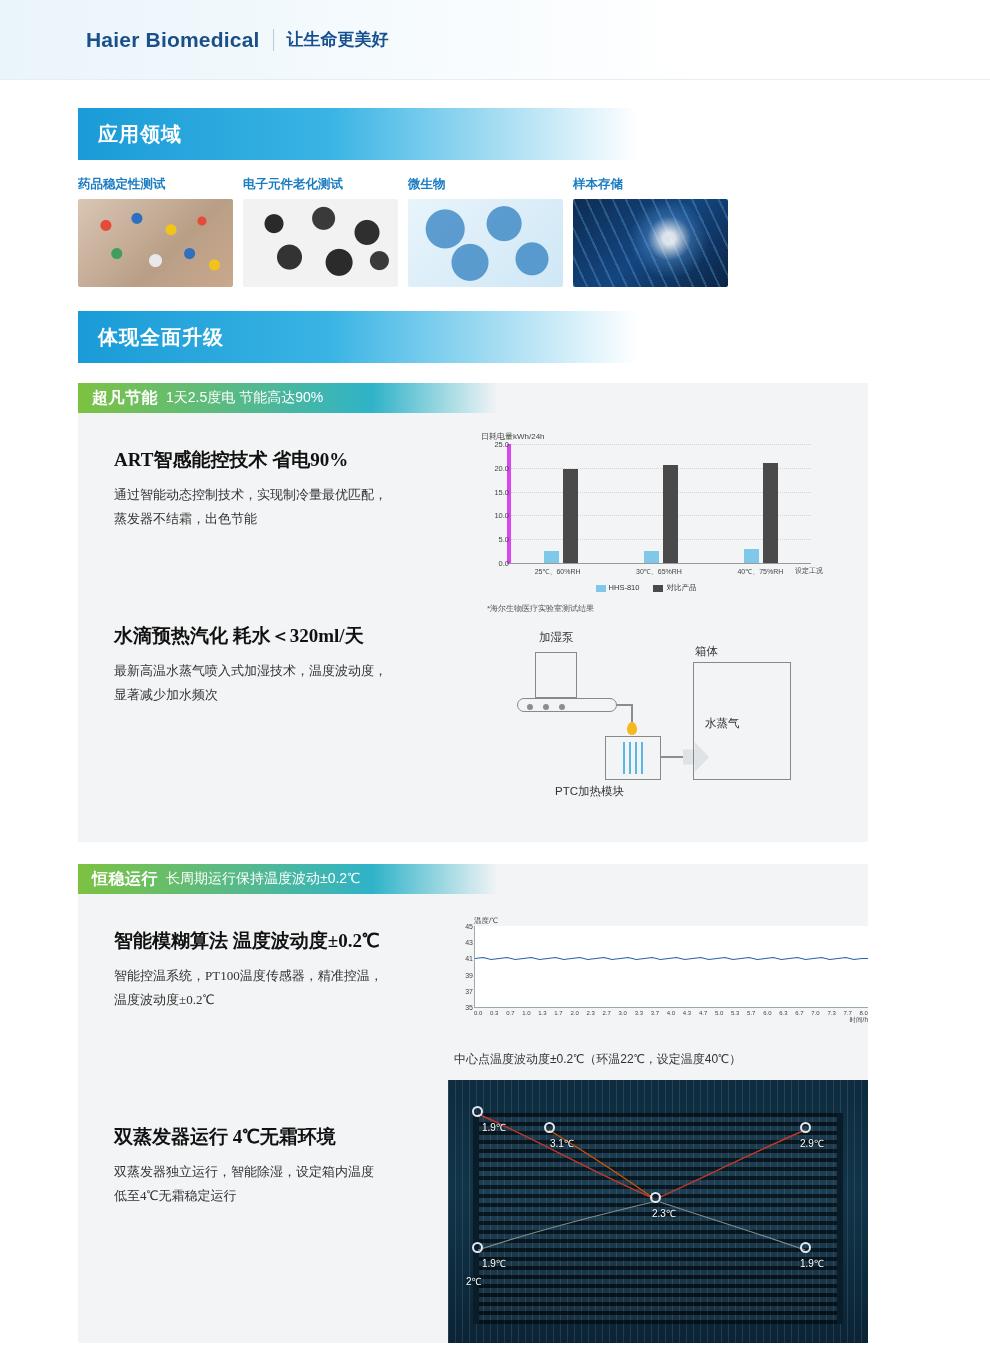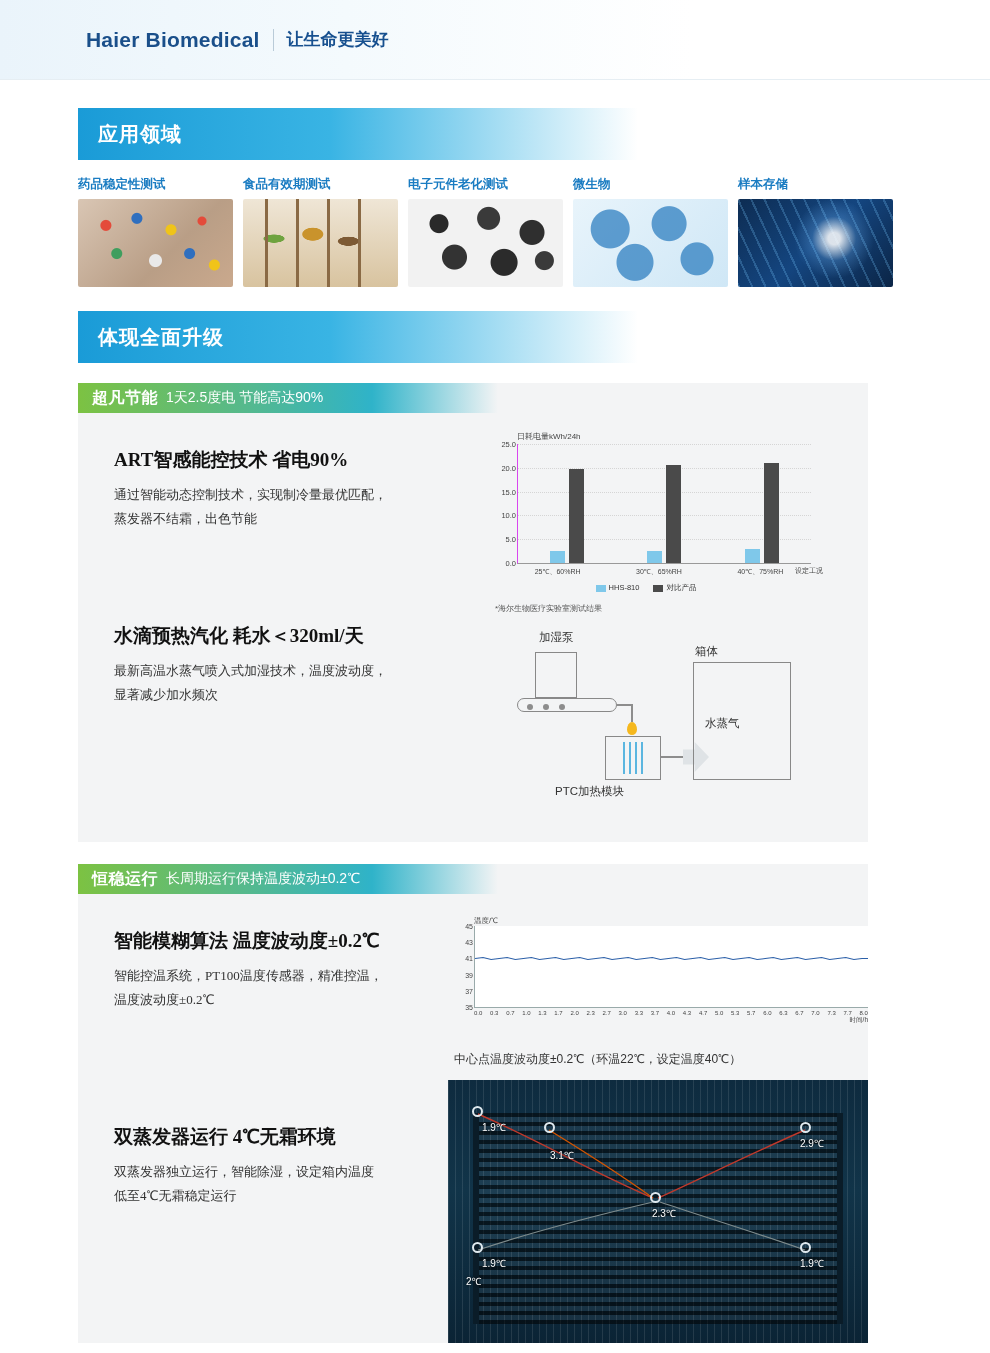--- a/index.html
+++ b/index.html
@@ -135,36 +135,36 @@
   .feature-h {
     font-size: 19px; font-weight:bold; color:#111; margin-bottom: 10px;
   }
   .feature-p {
     font-size: 13px; line-height: 1.85; color:#333;
   }
   .feature-visual { flex:1; position:relative; }
 
   
   .chartbox { position:relative; width: 330px; margin: 18px 0 0 8px; }
-  .chart-unit { font-size:8px; color:#444; margin-bottom:2px;margin-left:36px; }
-  .chart-area { position:relative; height:120px; border-left:1px solid #d946ef; border-bottom:1px solid #999; margin-left:36px; }
+  .chart-unit { font-size:8px; color:#444; margin-bottom:2px; }
+  .chart-area { position:relative; height:120px; border-left:4px solid #d946ef; border-bottom:1px solid #999; margin-left:26px; }
   .ytick { position:absolute; left:-26px; font-size:7.5px; color:#444; transform:translateY(-50%); width:24px; text-align:right;}
   .gridline { position:absolute; left:0; right:0; border-top:1px dotted #d5d5d5; }
   .bars { position:absolute; inset:0; display:flex; justify-content:space-around; align-items:flex-end; }
   .bargroup { width:56px; display:flex; justify-content:center; align-items:flex-end; gap:4px; height:100%; }
   .bar { width:15px; }
   .bar.a { background:#7fc8ea; }
   .bar.b { background:#4a4a4a; }
   .xaxis { display:flex; justify-content:space-around; margin-left:26px; margin-top:3px; }
   .xlab { font-size:7px; color:#444; width:56px; text-align:center; }
   .legend { display:flex; gap:14px; justify-content:center; margin-top:6px; font-size:7.5px; color:#333; }
   .legend i { display:inline-block; width:10px; height:7px; margin-right:3px; vertical-align:middle; }
   .legend .sa { background:#7fc8ea; }
   .legend .sb { background:#4a4a4a; }
-  .chart-note { font-size:8px; color:#555; margin-top:10px; margin-left:14px; }
+  .chart-note { font-size:8px; color:#555; margin-top:10px; margin-left:6px; }
 
   
   .diagram { position:relative; width:330px; height:190px; margin:16px 0 0 10px; font-size:11px; color:#333; }
   .dg-label { position:absolute; font-size:11.5px; }
   .dg-box { position:absolute; border:1.2px solid #888; }
   .dg-line { position:absolute; background:#8d8d8d; }
 
   
   .linechart { position:relative; width:420px; margin:22px 0 0 6px; }
   .lc-title { font-size:7.5px; color:#444; margin-left:26px; }
@@ -201,24 +201,20 @@
     <div class="slogan">让生命更美好</div>
   </div>
 </div>
 
 <div class="band" style="margin-top:28px;">应用领域</div>
 
 <div class="apps">
   <div class="app-card">
     <div class="app-title">药品稳定性测试</div>
     <div class="app-img img-pills"></div>
-  </div>
-  <div class="app-card">
-    <div class="app-title">食品有效期测试</div>
-    <div class="app-img img-food"></div>
   </div>
   <div class="app-card">
     <div class="app-title">电子元件老化测试</div>
     <div class="app-img img-chip"></div>
   </div>
   <div class="app-card">
     <div class="app-title">微生物</div>
     <div class="app-img img-micro"></div>
   </div>
   <div class="app-card">
@@ -397,21 +393,21 @@
           <div style="position:absolute; right:0; top:0; font-size:6.5px; color:#444;">时间/h</div>
         </div>
         <div class="lc-note">中心点温度波动度±0.2℃（环温22℃，设定温度40℃）</div>
       </div>
 
       <div class="evap">
         <div class="temp-dot" style="left:24px;  top:26px;"></div>
         <div class="temp-tag" style="left:34px;  top:40px;">1.9℃</div>
 
         <div class="temp-dot" style="left:96px;  top:42px;"></div>
-        <div class="temp-tag" style="left:102px; top:56px;margin-top:12px;">3.1℃</div>
+        <div class="temp-tag" style="left:102px; top:56px;">3.1℃</div>
 
         <div class="temp-dot" style="left:352px; top:42px;"></div>
         <div class="temp-tag" style="left:352px; top:56px;">2.9℃</div>
 
         <div class="temp-dot" style="left:202px; top:112px;"></div>
         <div class="temp-tag" style="left:204px; top:126px;">2.3℃</div>
 
         <div class="temp-dot" style="left:24px;  top:162px;"></div>
         <div class="temp-tag" style="left:34px;  top:176px;">1.9℃</div>
 

